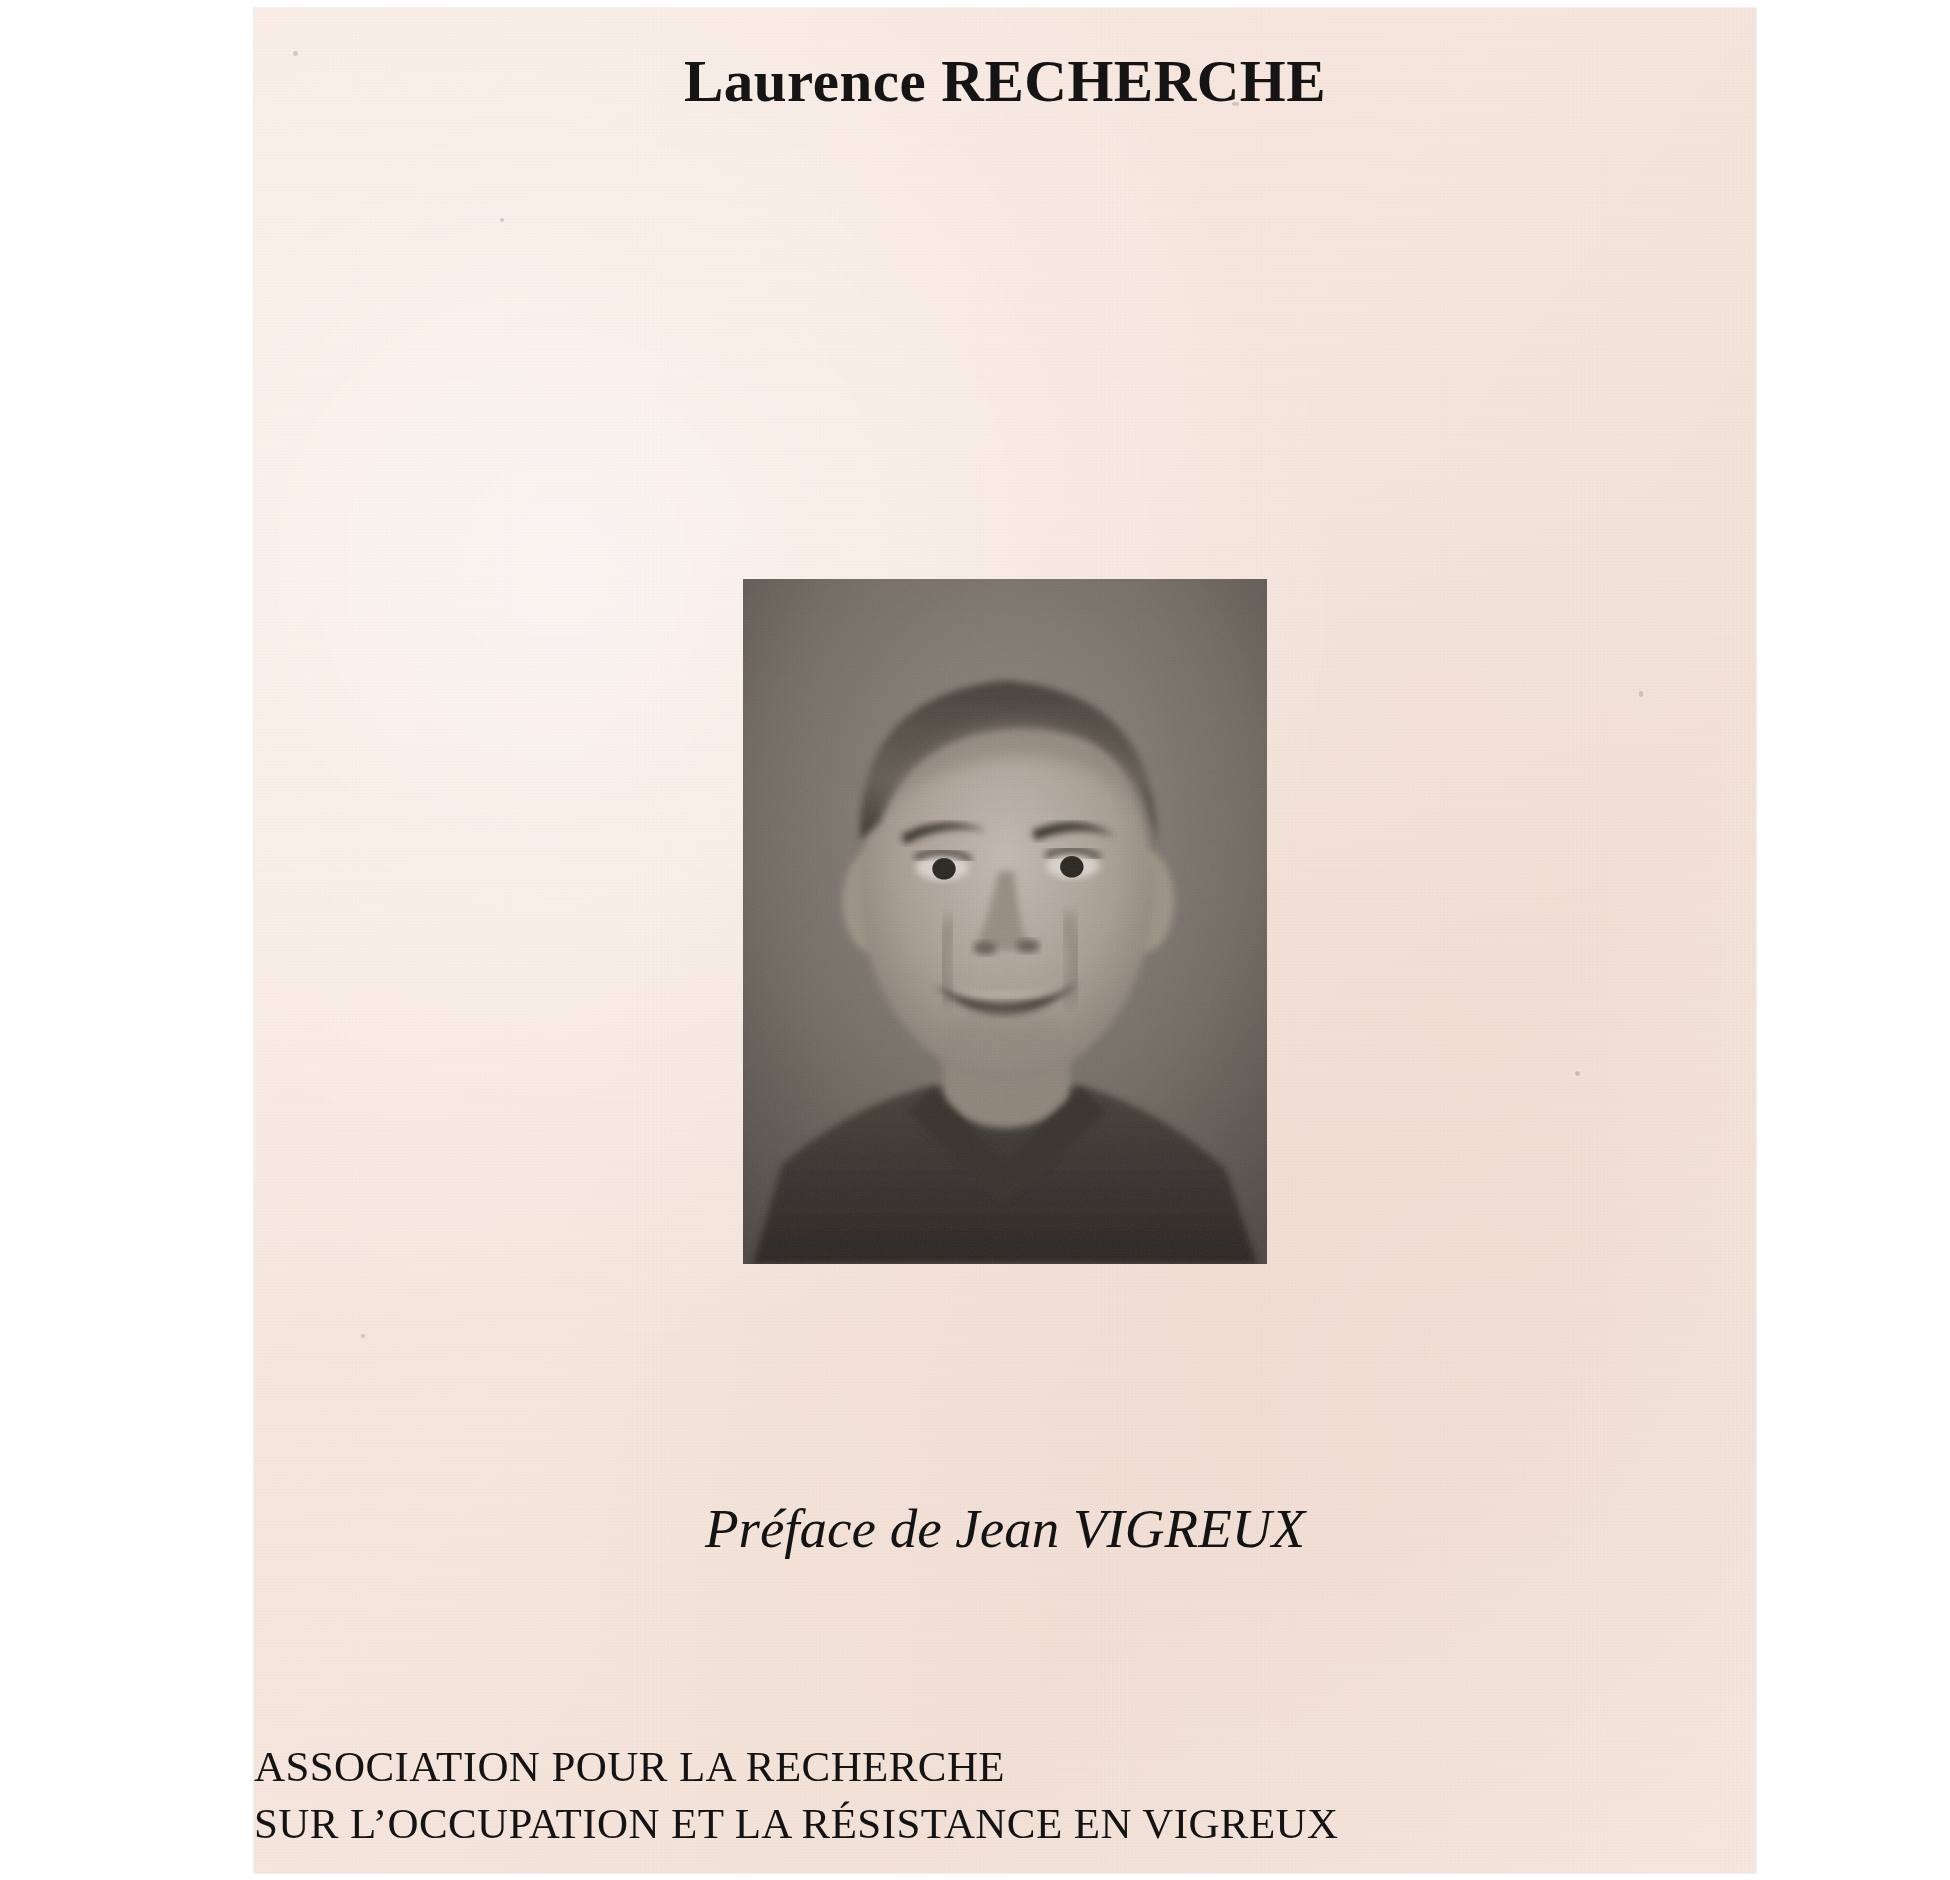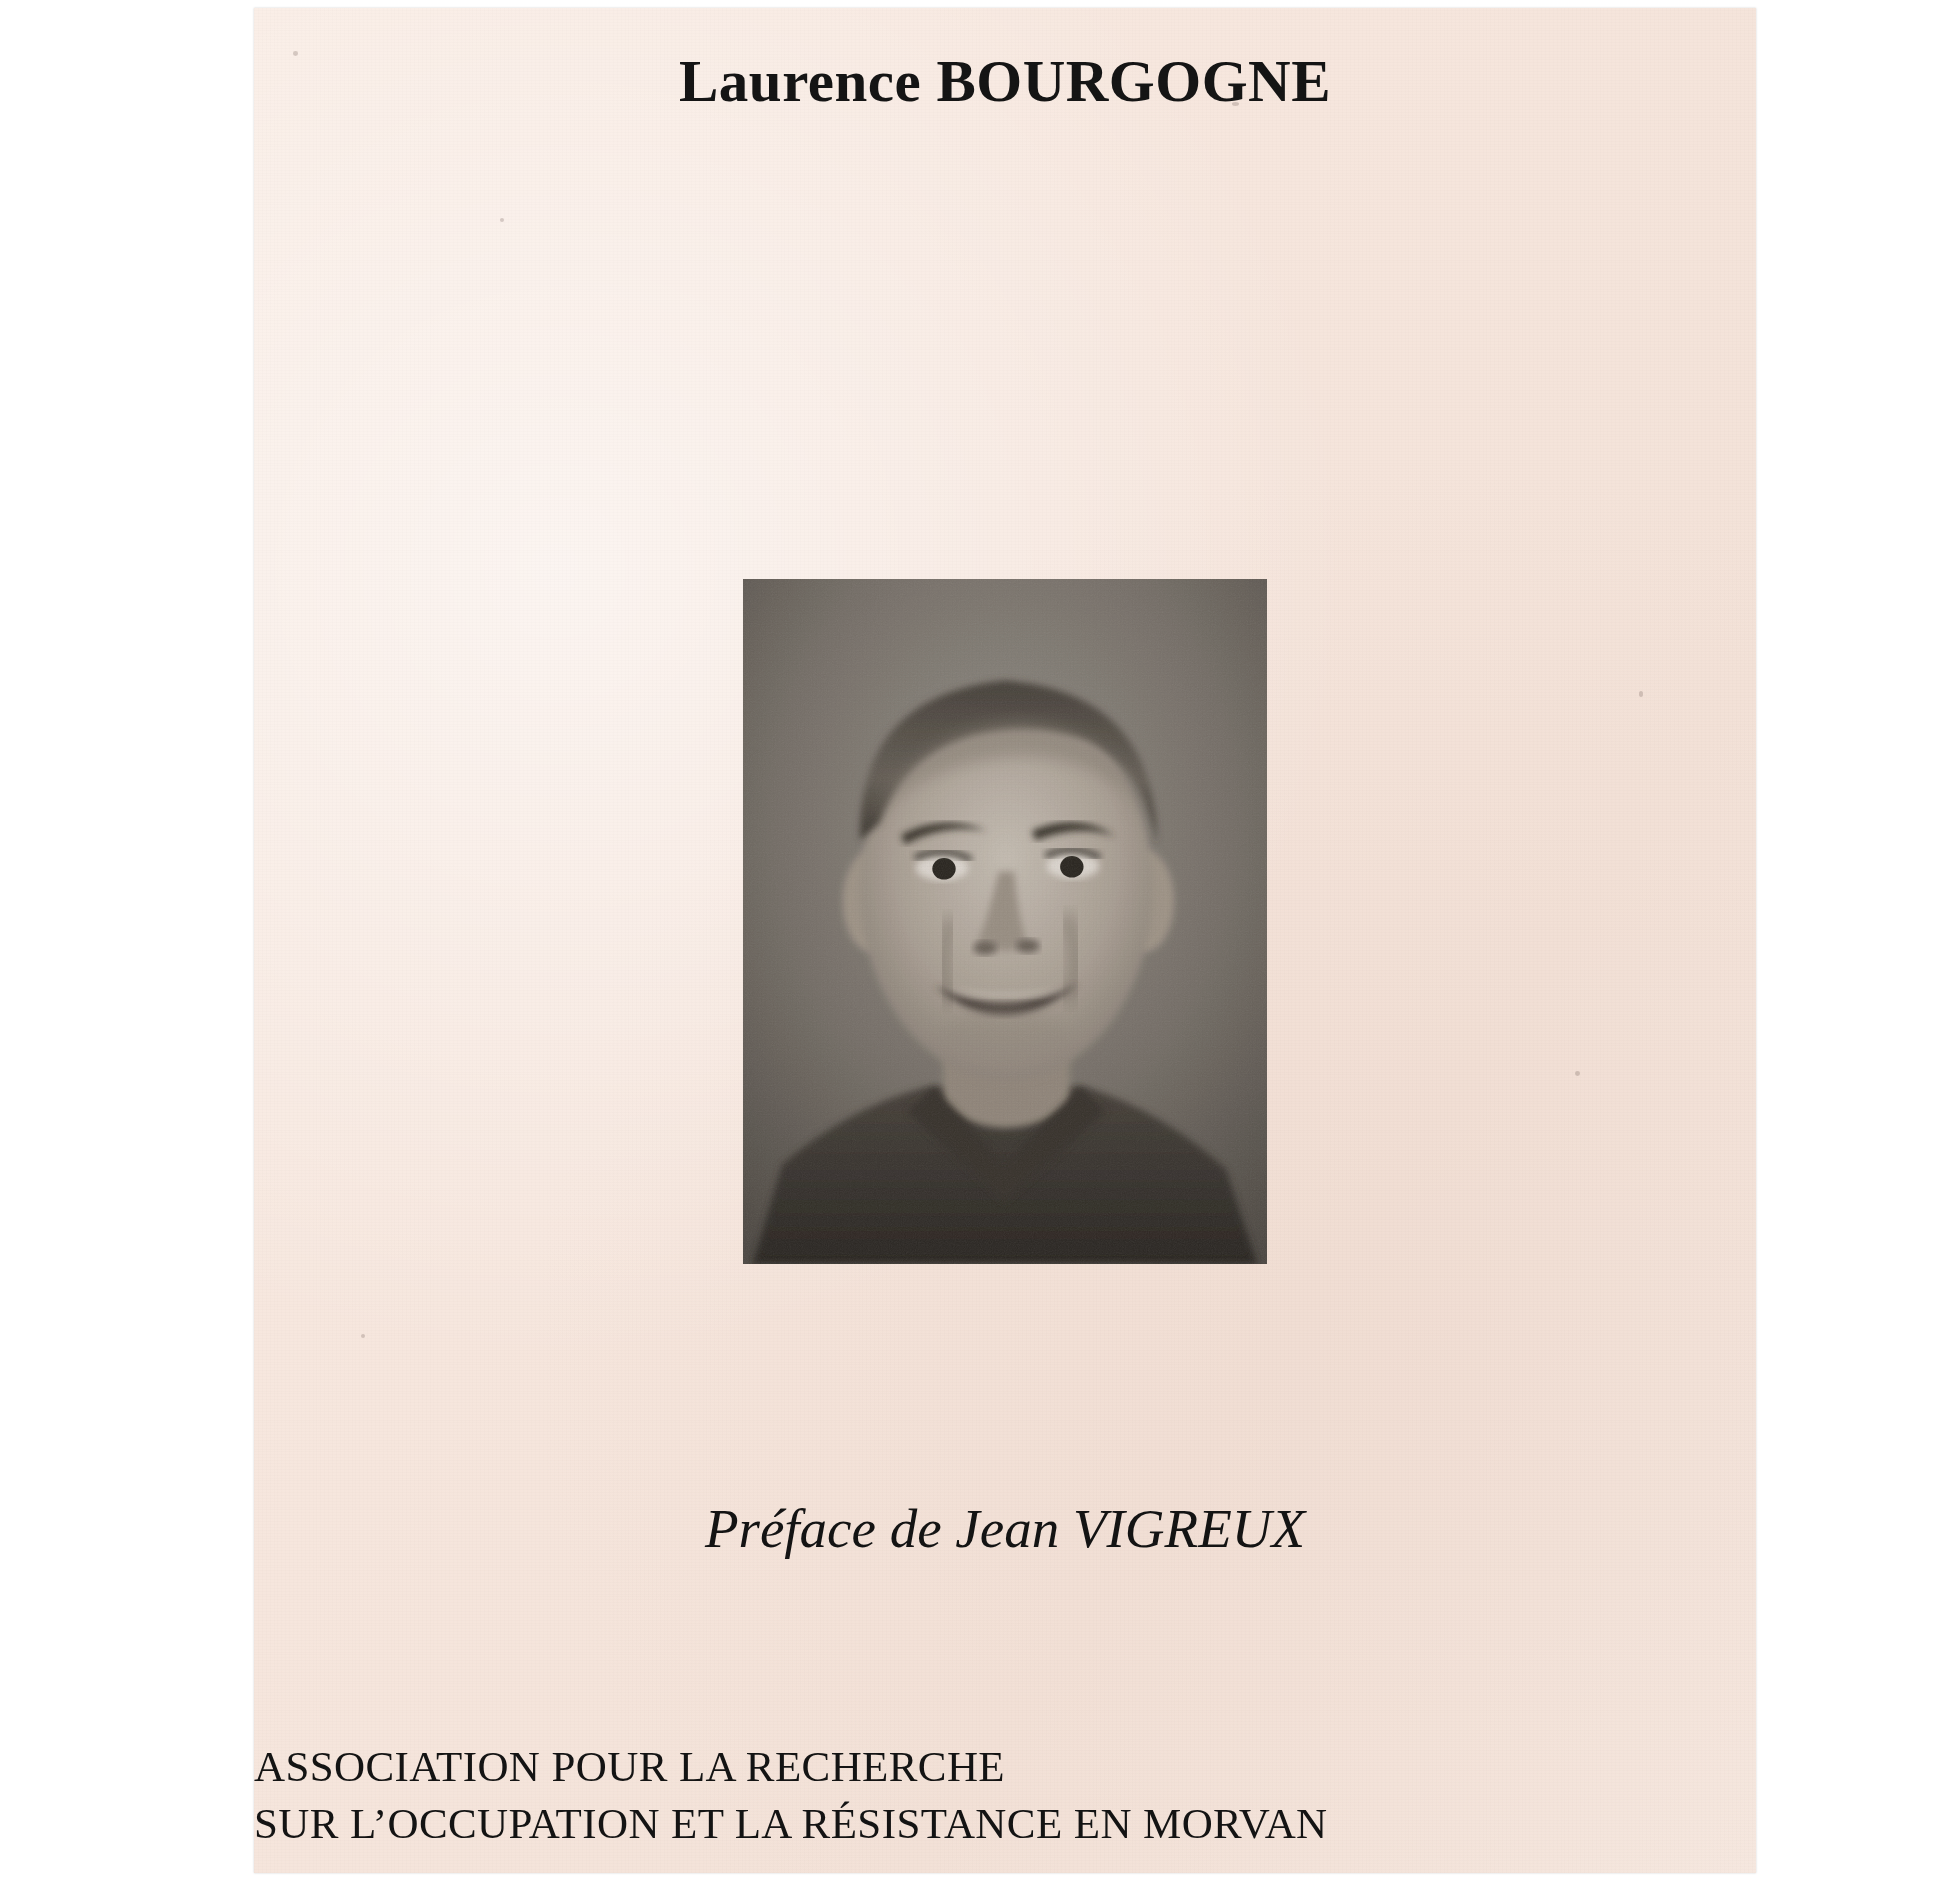--- a/index.html
+++ b/index.html
@@ -116,21 +116,21 @@
 
 <div class="cover">
 
   <div class="speck" style="left:39px; top:43px; width:4.9px; height:4.9px;"></div>
   <div class="speck" style="left:978px; top:94px; width:6.8px; height:3.9px;"></div>
   <div class="speck" style="left:246px; top:210px; width:3.9px; height:3.9px;"></div>
   <div class="speck" style="left:1385px; top:683px; width:3.9px; height:5.9px;"></div>
   <div class="speck" style="left:1321px; top:1063px; width:4.9px; height:4.9px;"></div>
   <div class="speck" style="left:107px; top:1326px; width:3.9px; height:3.9px;"></div>
 
-  <div class="author">Laurence BOURGOGNE</div>
+  <div class="author">Laurence RECHERCHE</div>
 
 
   <div class="portrait-wrap">
     <svg viewBox="0 0 537 702" preserveAspectRatio="none" aria-hidden="true">
       <defs>
         <radialGradient id="bg" cx="50%" cy="35%" r="80%">
           <stop offset="0%" stop-color="#9a948c"></stop>
           <stop offset="55%" stop-color="#7b746c"></stop>
           <stop offset="100%" stop-color="#514c46"></stop>
         </radialGradient>
@@ -204,17 +204,17 @@
 
       <rect width="537" height="702" filter="url(#grain)" fill="none" opacity="0.5"></rect>
       <rect width="537" height="702" fill="#000" opacity="0.05"></rect>
     </svg>
   </div>
 
   <div class="preface">Préface de Jean VIGREUX</div>
 
   <div class="publisher">
     <span class="pl">ASSOCIATION POUR LA RECHERCHE</span>
-    <span class="pl">SUR L’OCCUPATION ET LA RÉSISTANCE EN MORVAN</span>
+    <span class="pl">SUR L’OCCUPATION ET LA RÉSISTANCE EN VIGREUX</span>
   </div>
 
 </div>
 
 
 </body></html>

